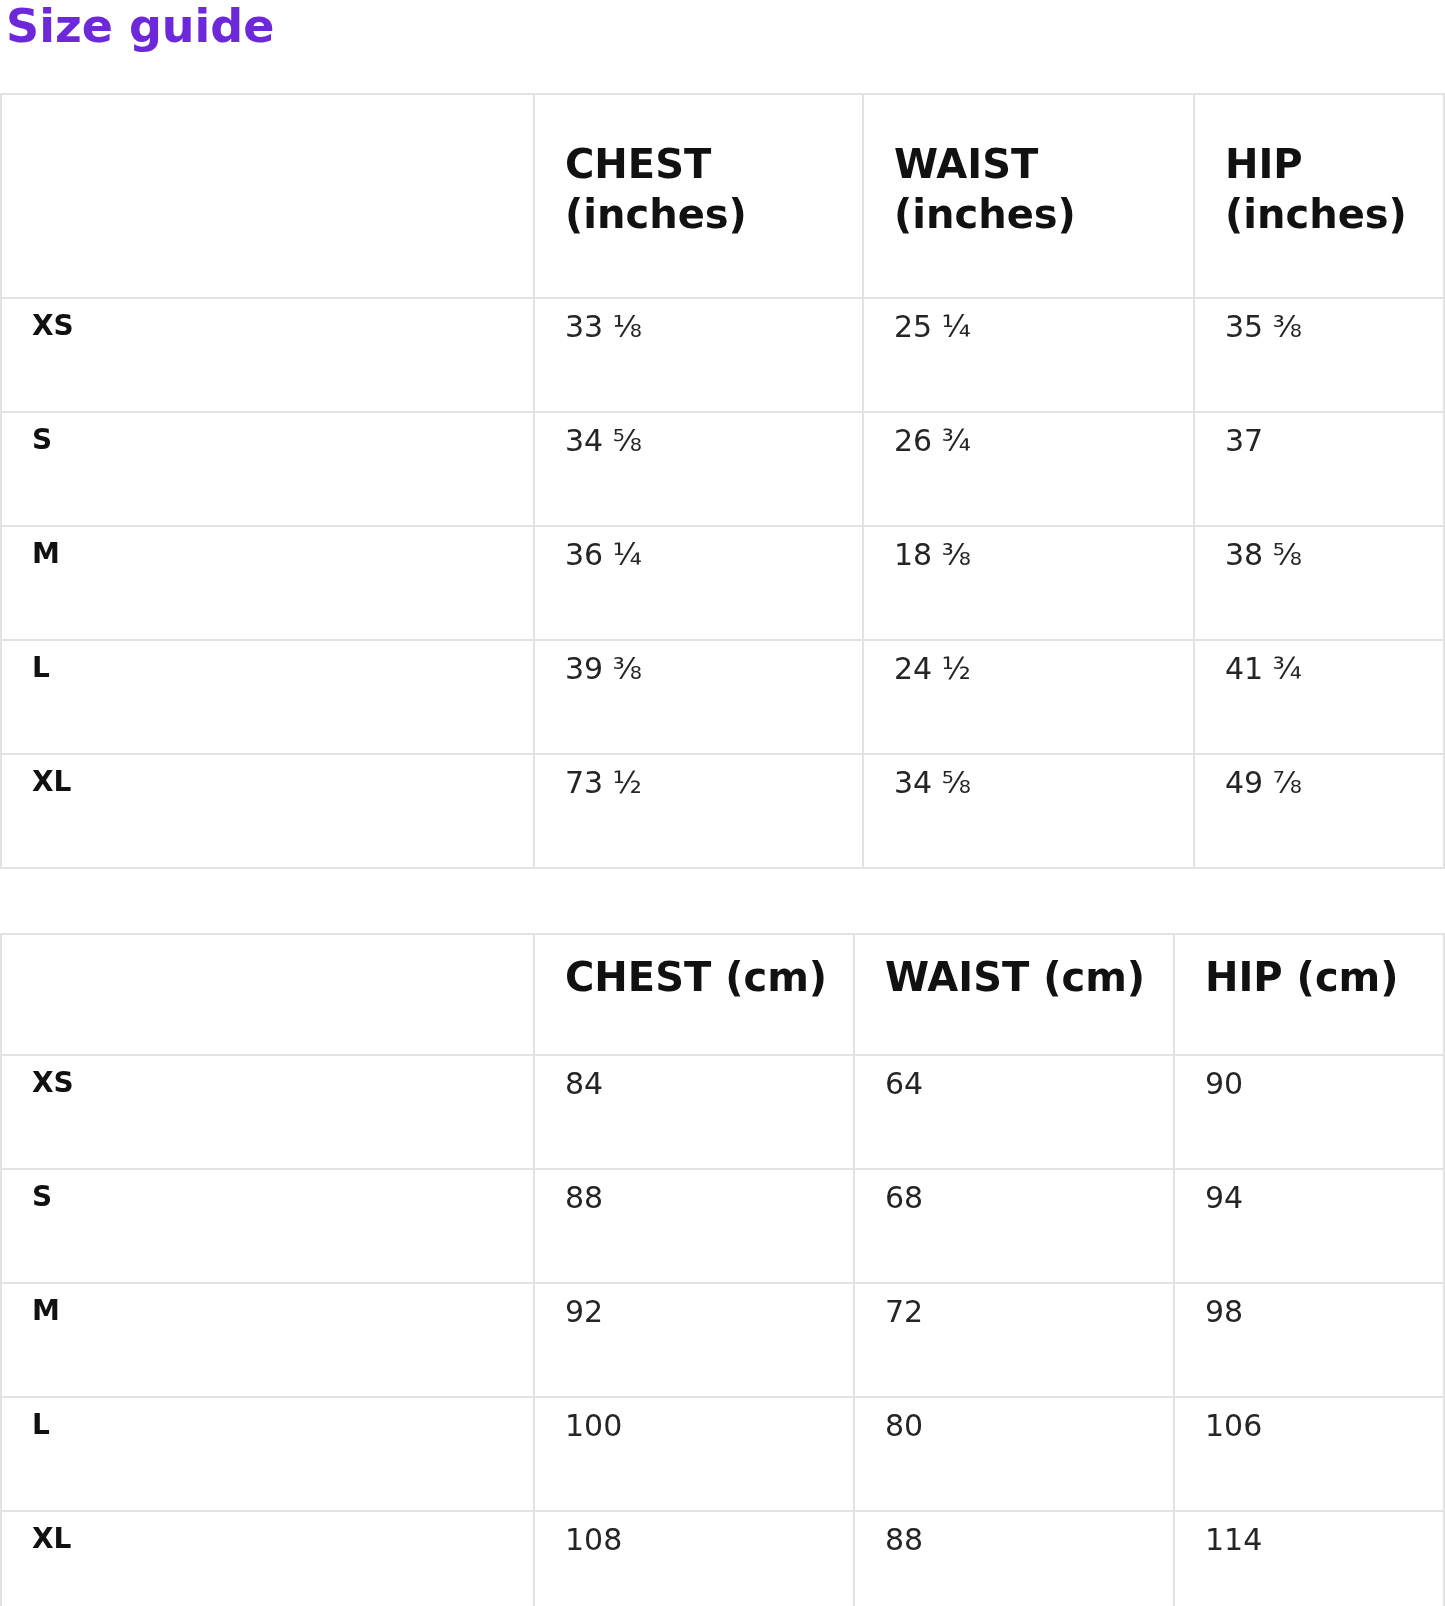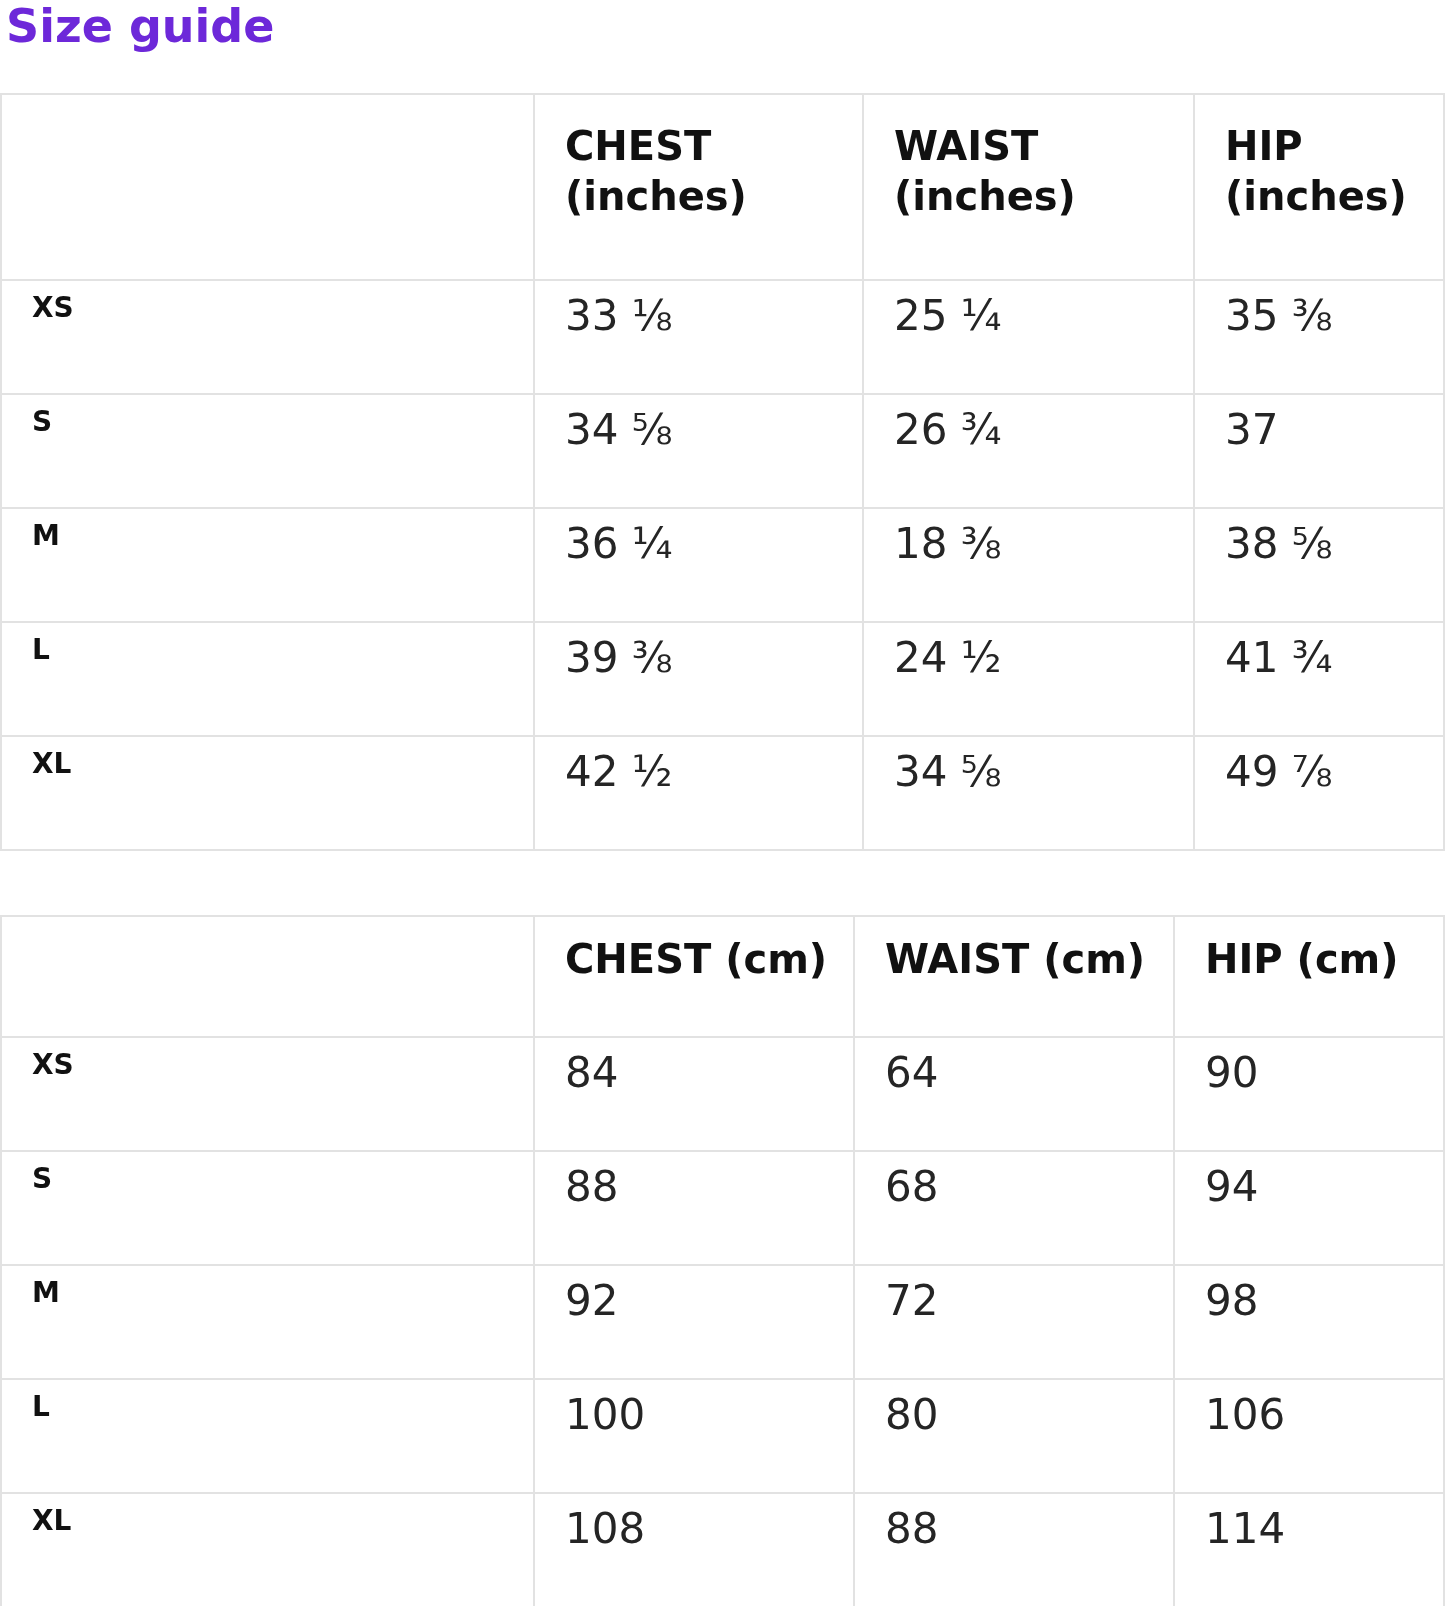--- a/index.html
+++ b/index.html
@@ -39,41 +39,41 @@
     padding: 10px 24px 0 30px;
     overflow: hidden;
   }
 
   
   table.size-table-inches thead th {
     height: 158px;
     font-size: 40px;
     font-weight: bold;
     line-height: 1.25;
-    padding-top: 26px;
+    padding-top: 44px;
     color: #111111;
   }
   table.size-table-cm thead th {
     height: 102px;
     font-size: 40px;
     font-weight: bold;
     line-height: 1.25;
     padding-top: 17px;
     color: #111111;
   }
 
   
   table.size-table tbody th {
     height: 102px;
     font-size: 28px;
     font-weight: bold;
     color: #111111;
   }
   table.size-table tbody td {
-    font-size: 42px;
+    font-size: 30px;
     font-weight: normal;
     color: #252525;
   }
 </style>
 </head>
 <body>
 
 <h1 class="page-title">Size guide</h1>
 
 <table class="size-table size-table-inches">
@@ -111,21 +111,21 @@
       <td>38 ⅝</td>
     </tr>
     <tr>
       <th>L</th>
       <td>39 ⅜</td>
       <td>24 ½</td>
       <td>41 ¾</td>
     </tr>
     <tr>
       <th>XL</th>
-      <td>42 ½</td>
+      <td>73 ½</td>
       <td>34 ⅝</td>
       <td>49 ⅞</td>
     </tr>
   </tbody>
 </table>
 
 <table class="size-table size-table-cm">
   <colgroup>
     <col style="width:533px">
     <col style="width:320px">

